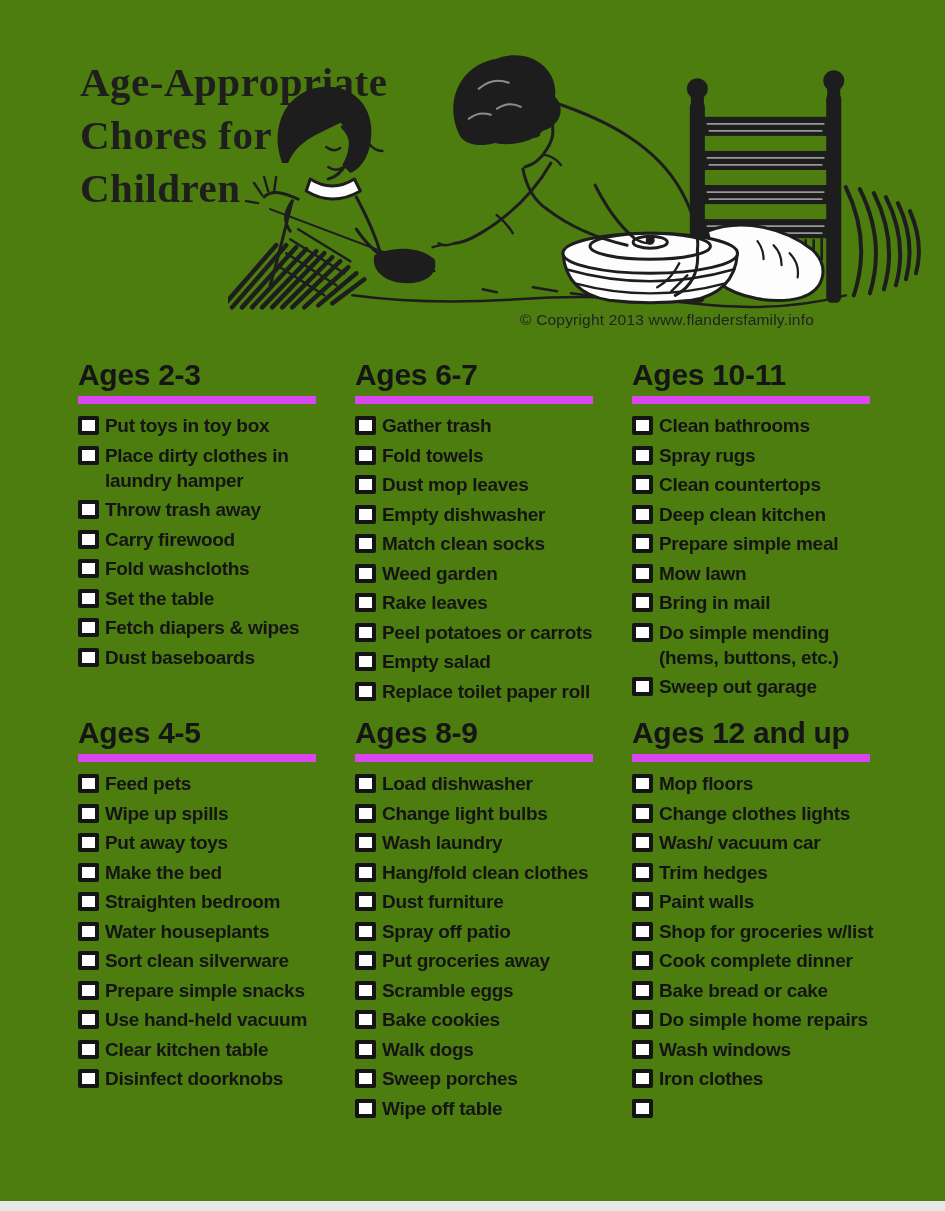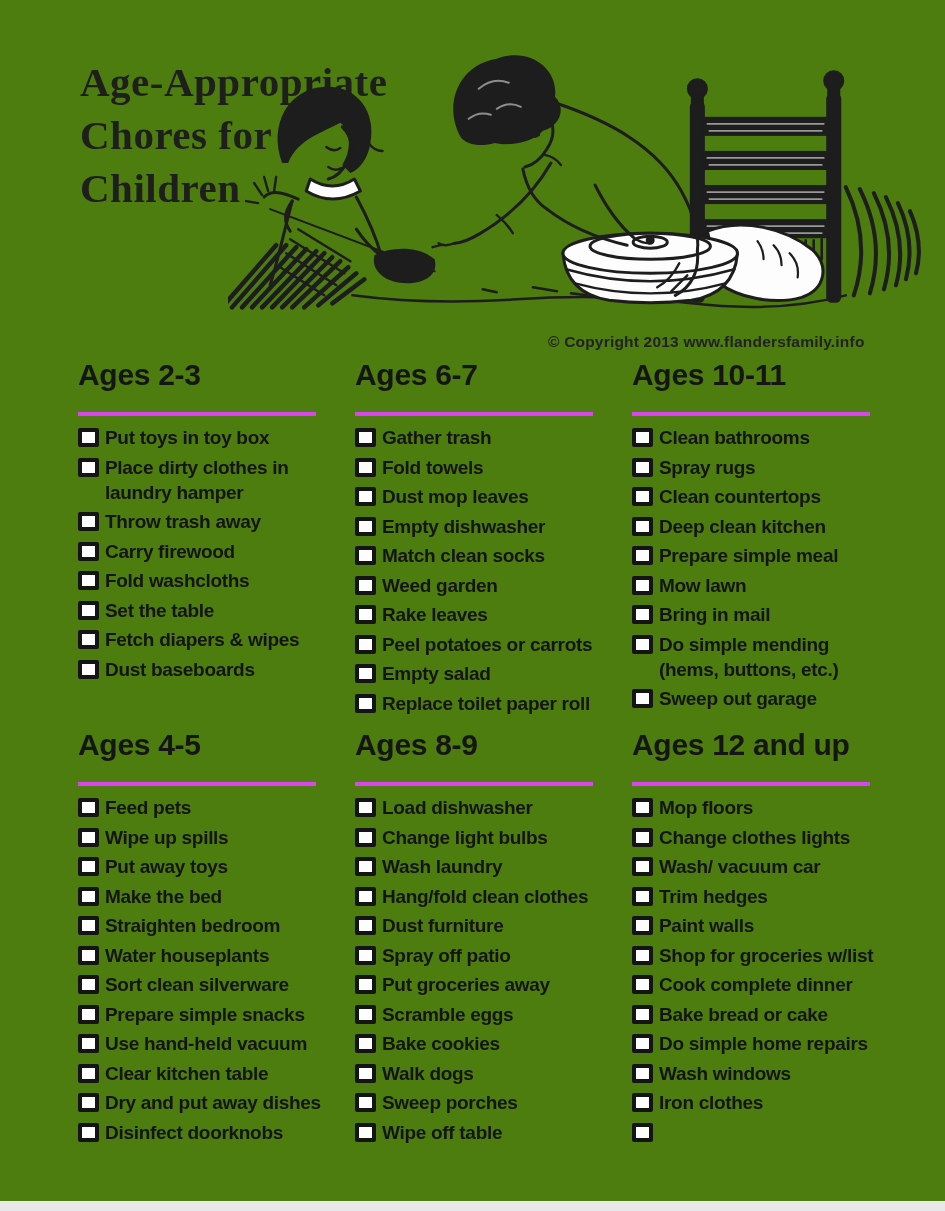--- a/index.html
+++ b/index.html
@@ -28,46 +28,45 @@
   }
   .illustration {
     position: absolute;
     left: 228px;
     top: 38px;
     width: 694px;
     height: 276px;
   }
   .copyright {
     position: absolute;
-    left: 548px;
+    left: 520px;
     top: 311px;
     font-size: 15.5px;
-    font-weight: 700;
+    font-weight: 400;
     letter-spacing: 0.2px;
     color: #222;
-    margin-top: 22px;
   }
   
   .chores-grid {
     position: absolute;
     left: 78px;
     top: 358px;
     width: 840px;
     display: grid;
     grid-template-columns: 277px 277px 286px;
     row-gap: 8px;
   }
   .chore-section h2 {
     font-size: 30px;
     font-weight: 700;
     letter-spacing: -0.3px;
     color: #151515;
     width: 238px;
-    padding-bottom: 20px;
-    border-bottom: 4px solid #d946ef;
+    padding-bottom: 4px;
+    border-bottom: 8px solid #d946ef;
     margin-bottom: 9px;
   }
   .chore-list { list-style: none; }
   .chore {
     display: flex;
     align-items: flex-start;
     margin-bottom: 4.5px;
   }
   .box {
     flex: 0 0 auto;
@@ -372,24 +371,20 @@
           <li class="chore">
             <span class="box"></span>
             <span class="lbl">Use hand-held vacuum</span>
           </li>
           <li class="chore">
             <span class="box"></span>
             <span class="lbl">Clear kitchen table</span>
           </li>
           <li class="chore">
             <span class="box"></span>
-            <span class="lbl">Dry and put away dishes</span>
-          </li>
-          <li class="chore">
-            <span class="box"></span>
             <span class="lbl">Disinfect doorknobs</span>
           </li>
         </ul>
     </section>
 
     <section class="chore-section">
       <h2>Ages 8-9</h2>
       <ul class="chore-list">
           <li class="chore">
             <span class="box"></span>

